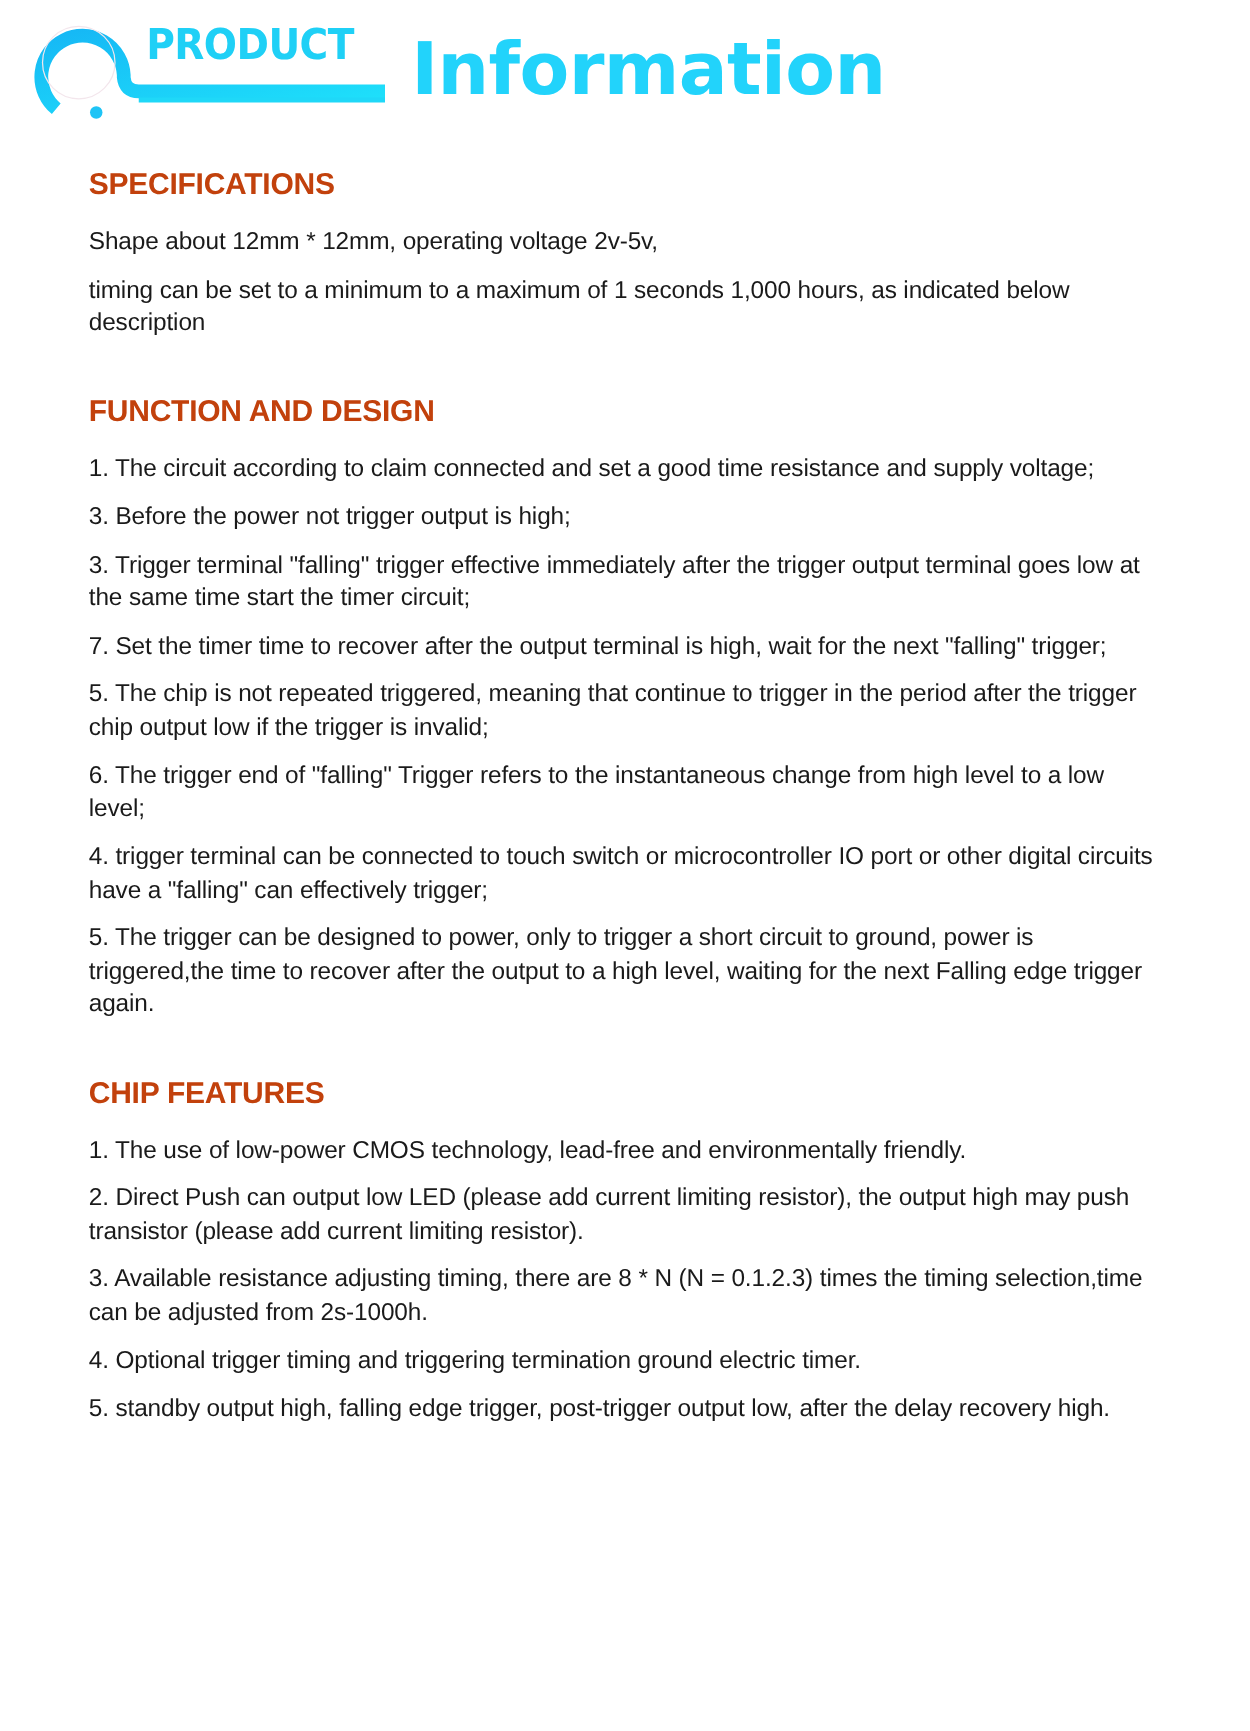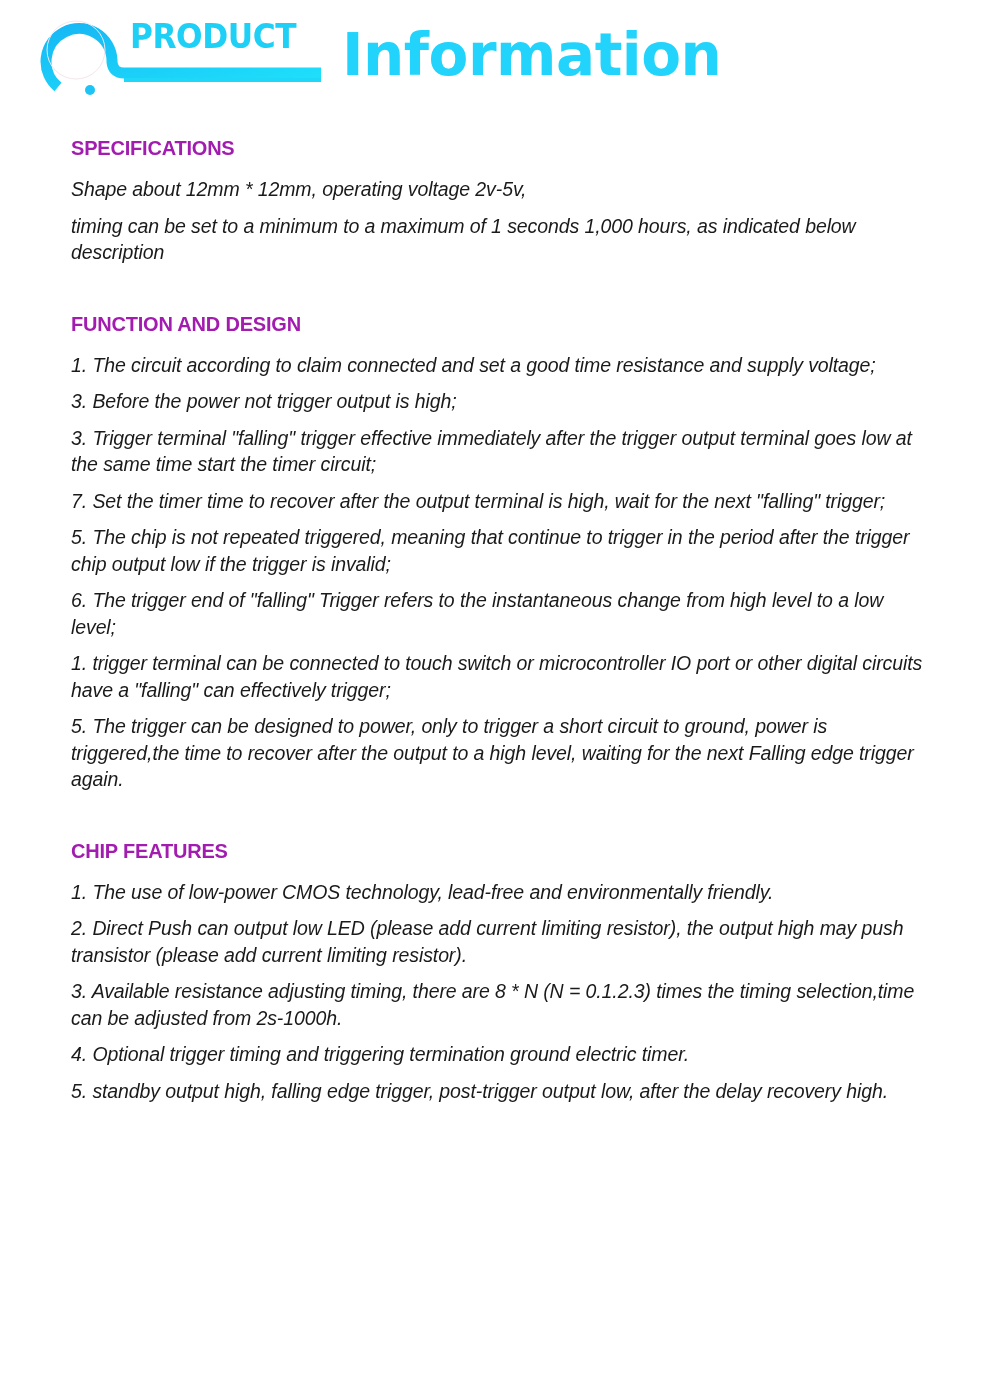--- a/index.html
+++ b/index.html
@@ -10,21 +10,21 @@
     body {
       width: 1000px;
       height: 1385px;
       position: relative;
       overflow: hidden;
       font-family: "Liberation Sans", sans-serif;
       color: #111111;
     }
     .header {
       position: absolute;
-      left: 16px;
+      left: 3px;
       top: 0;
       width: 796px;
       height: 110px;
     }
     .logo-svg {
       position: absolute;
       left: 0;
       top: 0;
     }
     .header-product {
@@ -57,32 +57,31 @@
       top: 128px;
       width: 860px;
     }
     .section {
       margin: 0 0 36px 0;
     }
     .section h2 {
       margin: 0 0 8px 0;
       font-family: "Liberation Sans", sans-serif;
       font-weight: bold;
-      font-size: 20px;
+      font-size: 24px;
       line-height: 40px;
-      color: #a21caf;
+      color: #c2410c;
       letter-spacing: -0.2px;
     }
     .section p {
-      margin: 0 0 10px 0;
+      margin: 12px 0 10px 0;
       font-size: 19.5px;
       line-height: 26.5px;
       color: #1a1a1a;
       letter-spacing: -0.1px;
-      font-style: italic;
     }
   </style>
 </head>
 <body>
 
 <div class="header">
   <svg class="logo-svg" width="320" height="110" viewBox="0 0 320 110">
     <defs>
       <linearGradient id="ringGrad" x1="0" y1="0" x2="1" y2="1">
         <stop offset="0" stop-color="#16b8f5"></stop>
@@ -111,21 +110,21 @@
   </div>
 
   <div class="section" style="margin-bottom:38px;">
     <h2>FUNCTION AND DESIGN</h2>
     <p>1. The circuit according to claim connected and set a good time resistance and supply voltage;</p>
     <p>3. Before the power not trigger output is high;</p>
     <p>3. Trigger terminal "falling" trigger effective immediately after the trigger output terminal goes low at the same time start the timer circuit;</p>
     <p>7. Set the timer time to recover after the output terminal is high, wait for the next "falling" trigger;</p>
     <p>5. The chip is not repeated triggered, meaning that continue to trigger in the period after the trigger chip output low if the trigger is invalid;</p>
     <p>6. The trigger end of "falling" Trigger refers to the instantaneous change from high level to a low level;</p>
-    <p>1. trigger terminal can be connected to touch switch or microcontroller IO port or other digital circuits have a "falling" can effectively trigger;</p>
+    <p>4. trigger terminal can be connected to touch switch or microcontroller IO port or other digital circuits have a "falling" can effectively trigger;</p>
     <p>5. The trigger can be designed to power, only to trigger a short circuit to ground, power is triggered,the time to recover after the output to a high level, waiting for the next Falling edge trigger again.</p>
   </div>
 
   <div class="section" style="margin-bottom:38px;">
     <h2>CHIP FEATURES</h2>
     <p>1. The use of low-power CMOS technology, lead-free and environmentally friendly.</p>
     <p>2. Direct Push can output low LED (please add current limiting resistor), the output high may push transistor (please add current limiting resistor).</p>
     <p>3. Available resistance adjusting timing, there are 8 * N (N = 0.1.2.3) times the timing selection,time can be adjusted from 2s-1000h.</p>
     <p>4. Optional trigger timing and triggering termination ground electric timer.</p>
     <p>5. standby output high, falling edge trigger, post-trigger output low, after the delay recovery high.</p>

